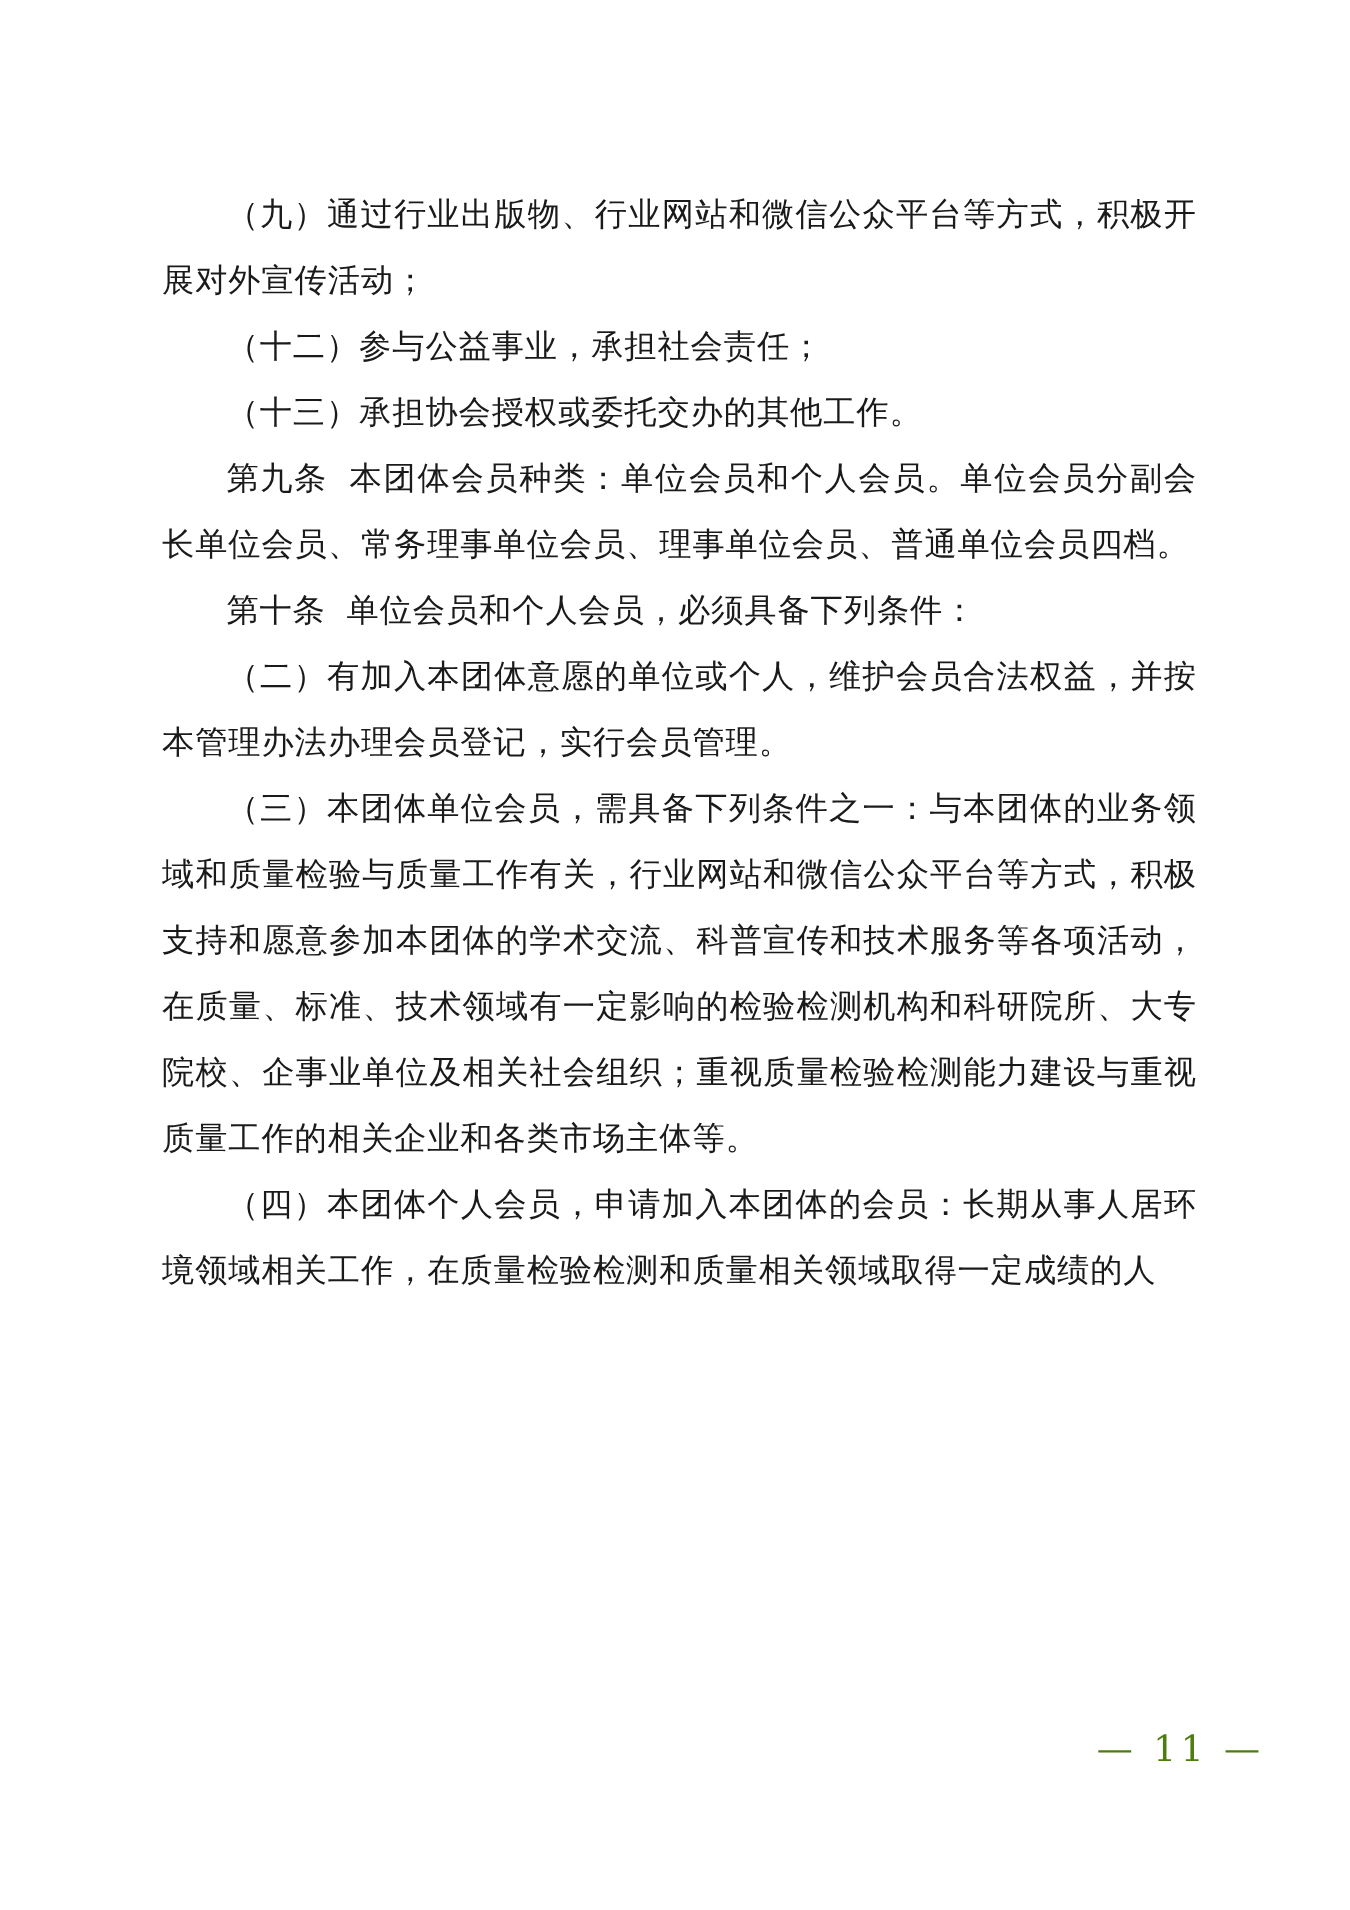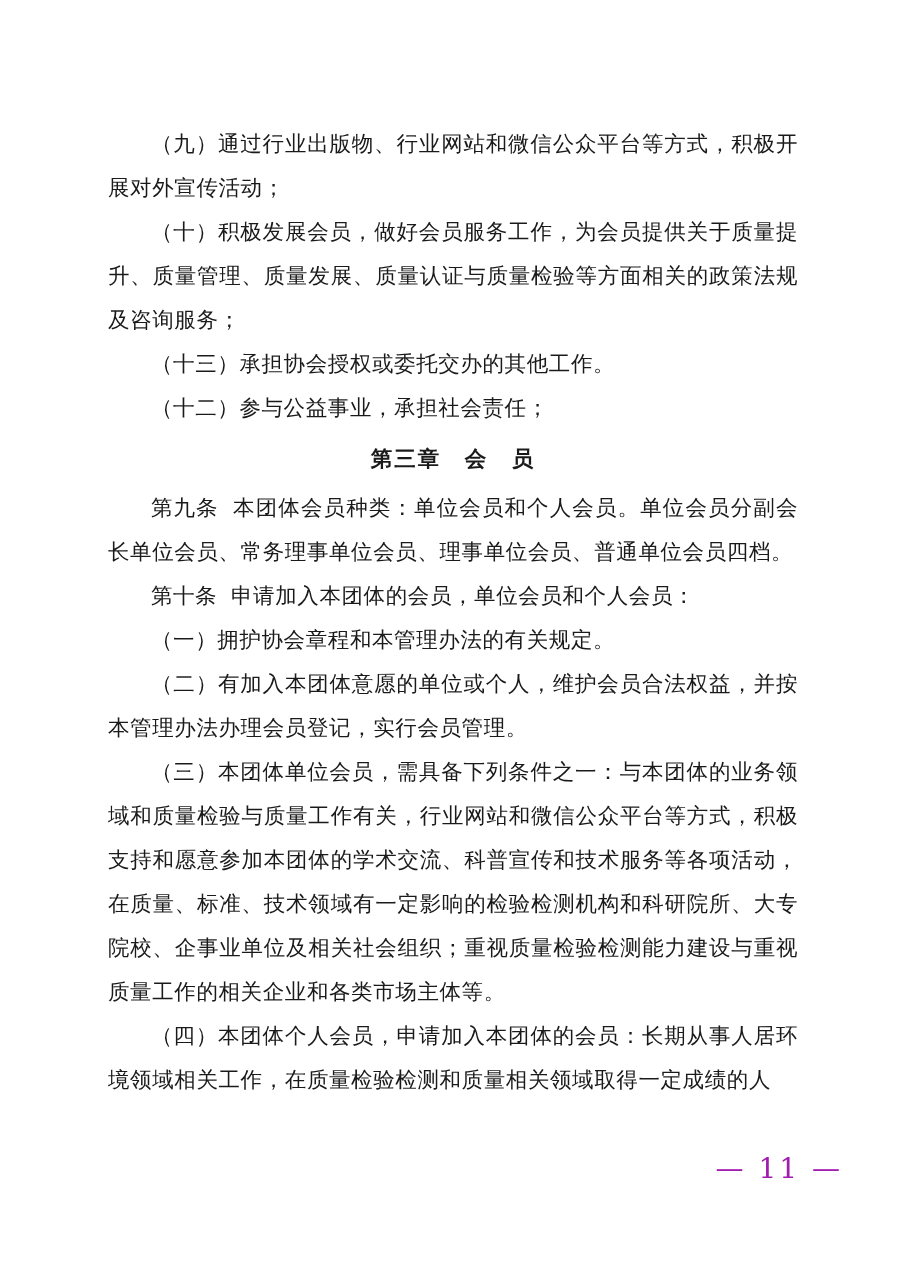--- a/index.html
+++ b/index.html
@@ -46,44 +46,41 @@
     margin-top: 28px;
   }
   .article-gap {
     display: inline-block;
     width: 14px;
   }
   .pagenum {
     position: absolute;
     right: 104px;
     top: 1152px;
-    font-size: 28px;
+    font-size: 24px;
     letter-spacing: 3px;
-    color: #a21caf;
+    color: #4d7c0f;
     font-family: "DejaVu Serif", "Liberation Serif", serif;
   }
 </style>
 </head>
 <body>
 
 <div class="page">
   <div class="content">
 
     <p class="para">（九）通过行业出版物、行业网站和微信公众平台等方式，积极开展对外宣传活动；</p>
-    <p class="para">（十）积极发展会员，做好会员服务工作，为会员提供关于质量提升、质量管理、质量发展、质量认证与质量检验等方面相关的政策法规及咨询服务；</p>
+    <p class="para">（十二）参与公益事业，承担社会责任；</p>
     <p class="para">（十三）承担协会授权或委托交办的其他工作。</p>
-    <p class="para">（十二）参与公益事业，承担社会责任；</p>
 
-    <h2 class="chapter">第三章　会　员</h2>
 
     <p class="para"><span class="article-label">第九条</span><span class="article-gap"></span><span>本团体会员种类：单位会员和个人会员。单位会员分副会长单位会员、常务理事单位会员、理事单位会员、普通单位会员四档。</span></p>
 
-    <p class="para"><span class="article-label">第十条</span><span class="article-gap"></span><span>申请加入本团体的会员，单位会员和个人会员：</span></p>
+    <p class="para"><span class="article-label">第十条</span><span class="article-gap"></span><span>单位会员和个人会员，必须具备下列条件：</span></p>
 
-    <p class="para">（一）拥护协会章程和本管理办法的有关规定。</p>
     <p class="para">（二）有加入本团体意愿的单位或个人，维护会员合法权益，并按本管理办法办理会员登记，实行会员管理。</p>
     <p class="para">（三）本团体单位会员，需具备下列条件之一：与本团体的业务领域和质量检验与质量工作有关，行业网站和微信公众平台等方式，积极支持和愿意参加本团体的学术交流、科普宣传和技术服务等各项活动，在质量、标准、技术领域有一定影响的检验检测机构和科研院所、大专院校、企事业单位及相关社会组织；重视质量检验检测能力建设与重视质量工作的相关企业和各类市场主体等。</p>
     <p class="para">（四）本团体个人会员，申请加入本团体的会员：长期从事人居环境领域相关工作，在质量检验检测和质量相关领域取得一定成绩的人</p>
 
   </div>
 
   <div class="pagenum">— 11 —</div>
 </div>
 
 </body></html>

